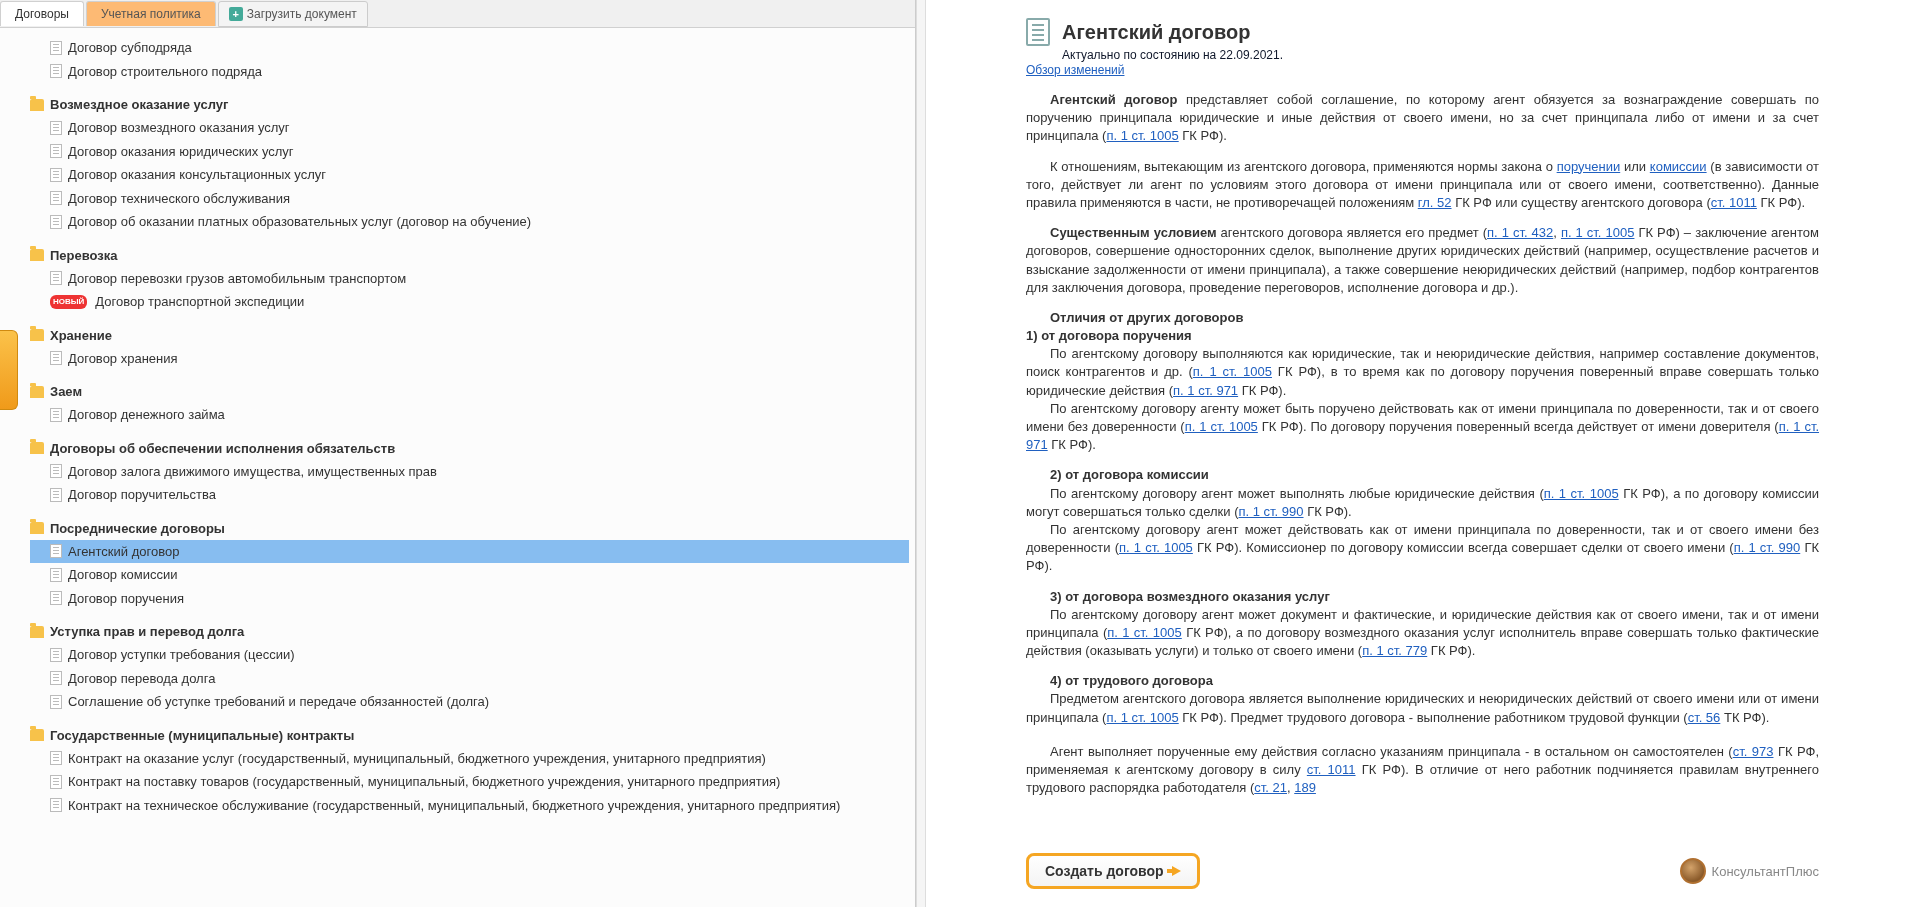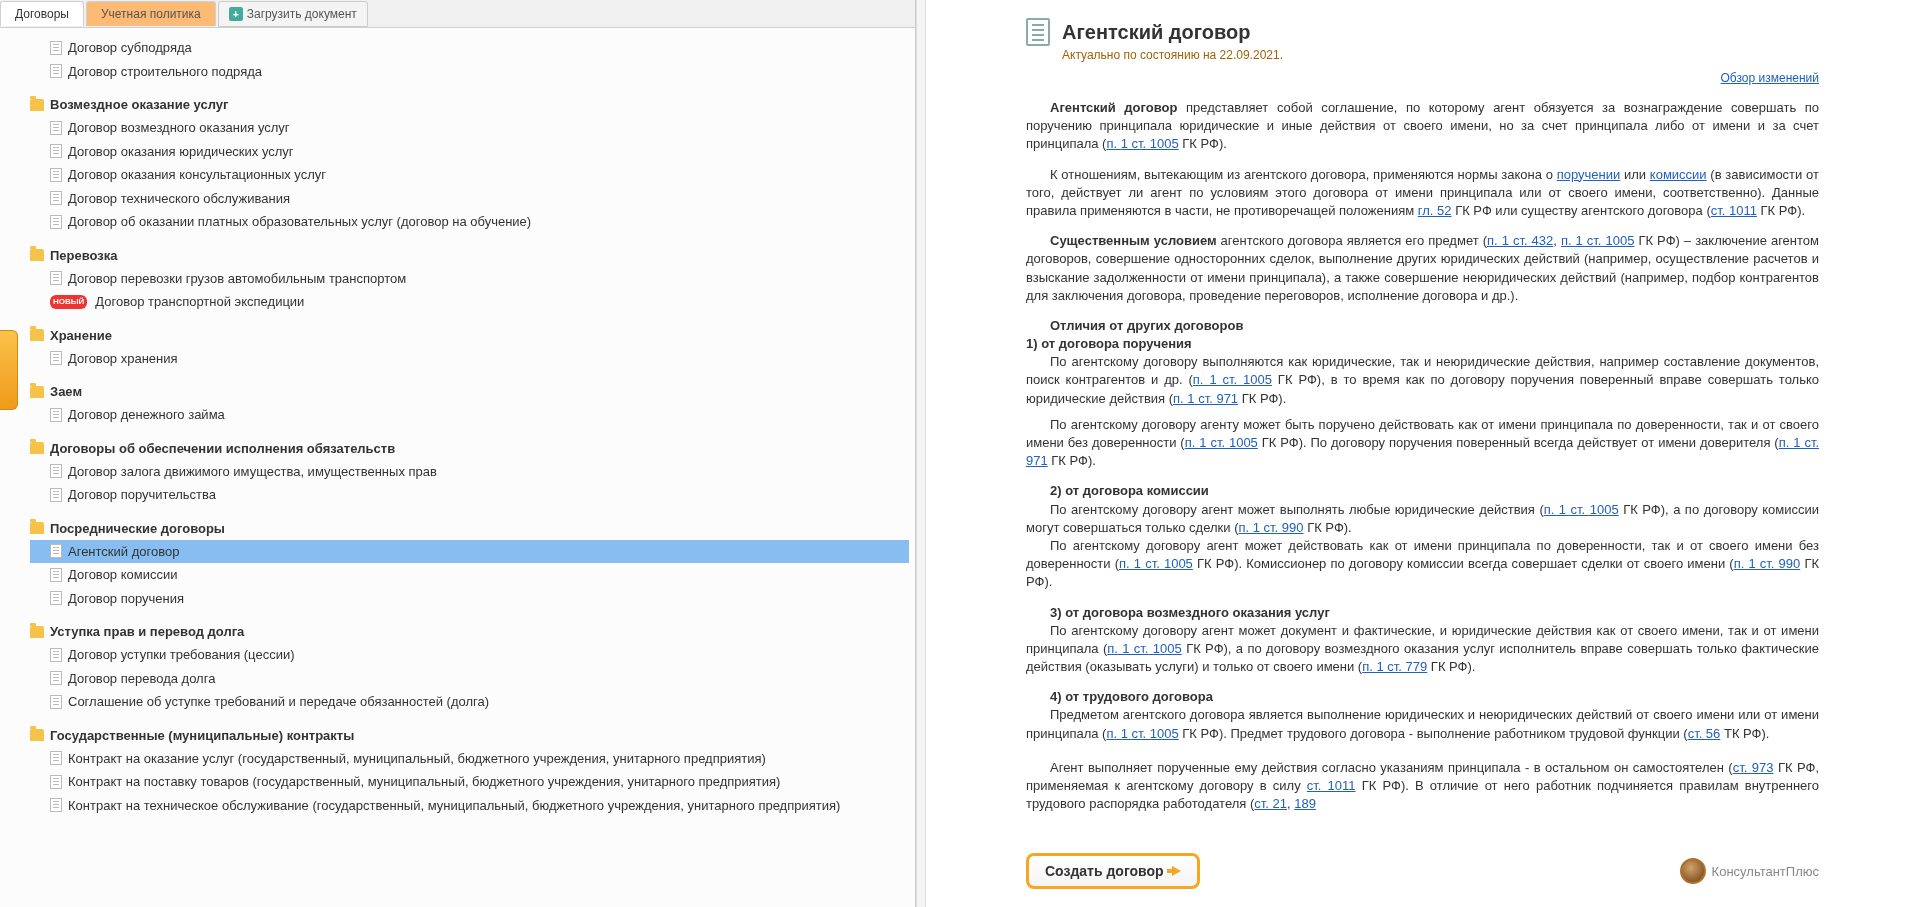--- a/index.html
+++ b/index.html
@@ -21,22 +21,22 @@
   .doc-icon::after { content: ""; position: absolute; top: 2px; left: 2px; right: 2px; height: 1px; box-shadow: 0 0 0 #bbb, 0 3px 0 #bbb, 0 6px 0 #bbb; background: #bbb; }
   .new-badge { font-size: 8px; background: #e33; color: #fff; padding: 1px 3px; border-radius: 6px; font-weight: bold; margin-right: 2px; flex-shrink: 0; }
   .side-handle { position: absolute; left: 0; top: 330px; width: 18px; height: 80px; background: linear-gradient(#fbc24a,#f09a1a); border-radius: 0 6px 6px 0; border: 1px solid #d08a10; border-left: none; }
   .splitter { width: 10px; background: #f5f5f5; border-left: 1px solid #ddd; border-right: 1px solid #ddd; }
   .right-panel { flex: 1; display: flex; flex-direction: column; overflow: hidden; padding: 0; }
   .content { flex: 1; overflow-y: auto; padding: 18px 100px 10px 100px; }
   .title-row { display: flex; align-items: center; gap: 12px; }
   .big-doc-icon { width: 24px; height: 28px; border: 2px solid #8aa; background: #fff; position: relative; border-radius: 2px; }
   .big-doc-icon::after { content: ""; position: absolute; top: 4px; left: 4px; right: 4px; height: 2px; background: #8aa; box-shadow: 0 5px 0 #8aa, 0 10px 0 #8aa, 0 15px 0 #8aa; }
   h1 { font-size: 20px; font-weight: bold; color: #333; }
-  .meta { color: #a16207; font-size: 12px; margin-left: 36px; margin-top: 2px; }
-  .changes-link { text-align: right; margin-top: 8px; }
+  .meta { color: #0f172a; font-size: 12px; margin-left: 36px; margin-top: 2px; }
+  .changes-link { }
   .changes-link a { color: #2060c0; text-decoration: underline; font-size: 12px; }
   .body-text { margin-top: 14px; font-size: 13px; line-height: 1.4; text-align: justify; }
   .body-text p { margin-bottom: 12px; text-indent: 24px; }
   .body-text a { color: #2060c0; text-decoration: underline; }
   .body-text b { font-weight: bold; }
   .footer-bar { padding: 10px 100px 18px 100px; display: flex; justify-content: space-between; align-items: center; }
   .create-btn { background: linear-gradient(#fff,#f4f4f4); border: 3px solid #f5a623; padding: 7px 16px; font-size: 14px; font-weight: bold; color: #333; cursor: pointer; display: flex; align-items: center; gap: 8px; border-radius: 8px; }
   .arrow-icon { display: inline-block; width: 0; height: 0; border-top: 5px solid transparent; border-bottom: 5px solid transparent; border-left: 9px solid #f5a623; position: relative; }
   .arrow-icon::before { content: ""; position: absolute; left: -14px; top: -2px; width: 6px; height: 4px; background: #f5a623; }
   .brand { display: flex; align-items: center; gap: 6px; color: #888; font-size: 13px; }
@@ -205,21 +205,21 @@
     </div>
     <div class="meta">Актуально по состоянию на 22.09.2021.</div>
     <div class="changes-link"><a href="#">Обзор изменений</a></div>
 
     <div class="body-text">
       <p><b>Агентский договор</b><span> представляет собой соглашение, по которому агент обязуется за вознаграждение совершать по поручению принципала юридические и иные действия от своего имени, но за счет принципала либо от имени и за счет принципала (</span><a href="#">п. 1 ст. 1005</a><span> ГК РФ).</span></p>
       <p><span>К отношениям, вытекающим из агентского договора, применяются нормы закона о </span><a href="#">поручении</a><span> или </span><a href="#">комиссии</a><span> (в зависимости от того, действует ли агент по условиям этого договора от имени принципала или от своего имени, соответственно). Данные правила применяются в части, не противоречащей положениям </span><a href="#">гл. 52</a><span> ГК РФ или существу агентского договора (</span><a href="#">ст. 1011</a><span> ГК РФ).</span></p>
       <p><b>Существенным условием</b><span> агентского договора является его предмет (</span><a href="#">п. 1 ст. 432</a><span>, </span><a href="#">п. 1 ст. 1005</a><span> ГК РФ) – заключение агентом договоров, совершение односторонних сделок, выполнение других юридических действий (например, осуществление расчетов и взыскание задолженности от имени принципала), а также совершение неюридических действий (например, подбор контрагентов для заключения договора, проведение переговоров, исполнение договора и др.).</span></p>
 
       <p style="text-indent:24px;margin-bottom:0"><b>Отличия от других договоров</b><br><b>1) от договора поручения</b></p>
-      <p style="margin-bottom:8px"><span>По агентскому договору выполняются как юридические, так и неюридические действия, например составление документов, поиск контрагентов и др. (</span><a href="#">п. 1 ст. 1005</a><span> ГК РФ),  в то время как по договору поручения поверенный вправе совершать только юридические действия (</span><a href="#">п. 1 ст. 971</a><span> ГК РФ).</span></p>
+      <p style="margin-bottom:0"><span>По агентскому договору выполняются как юридические, так и неюридические действия, например составление документов, поиск контрагентов и др. (</span><a href="#">п. 1 ст. 1005</a><span> ГК РФ),  в то время как по договору поручения поверенный вправе совершать только юридические действия (</span><a href="#">п. 1 ст. 971</a><span> ГК РФ).</span></p>
       <p><span>По агентскому договору агенту может быть поручено действовать как от имени принципала по доверенности, так и от своего имени без доверенности (</span><a href="#">п. 1 ст. 1005</a><span> ГК РФ). По договору поручения поверенный всегда действует от имени доверителя (</span><a href="#">п. 1 ст. 971</a><span> ГК РФ).</span></p>
 
       <p style="text-indent:24px;margin-bottom:0"><b>2) от договора комиссии</b></p>
       <p style="margin-bottom:0"><span>По агентскому договору агент может выполнять любые юридические действия (</span><a href="#">п. 1 ст. 1005</a><span> ГК РФ), а по договору комиссии могут совершаться только сделки (</span><a href="#">п. 1 ст. 990</a><span> ГК РФ).</span></p>
       <p><span>По агентскому договору агент может действовать как от имени принципала по доверенности, так и от своего имени без доверенности (</span><a href="#">п. 1 ст. 1005</a><span> ГК РФ). Комиссионер по договору комиссии всегда совершает сделки от своего имени (</span><a href="#">п. 1 ст. 990</a><span> ГК РФ).</span></p>
 
       <p style="text-indent:24px;margin-bottom:0"><b>3) от договора возмездного оказания услуг</b></p>
       <p><span>По агентскому договору агент может документ и фактические, и юридические действия как от своего имени, так и от имени принципала (</span><a href="#">п. 1 ст. 1005</a><span> ГК РФ), а по договору возмездного оказания услуг исполнитель вправе совершать только фактические действия (оказывать услуги) и только от своего имени (</span><a href="#">п. 1 ст. 779</a><span> ГК РФ).</span></p>
 
       <p style="text-indent:24px;margin-bottom:0"><b>4) от трудового договора</b></p>

